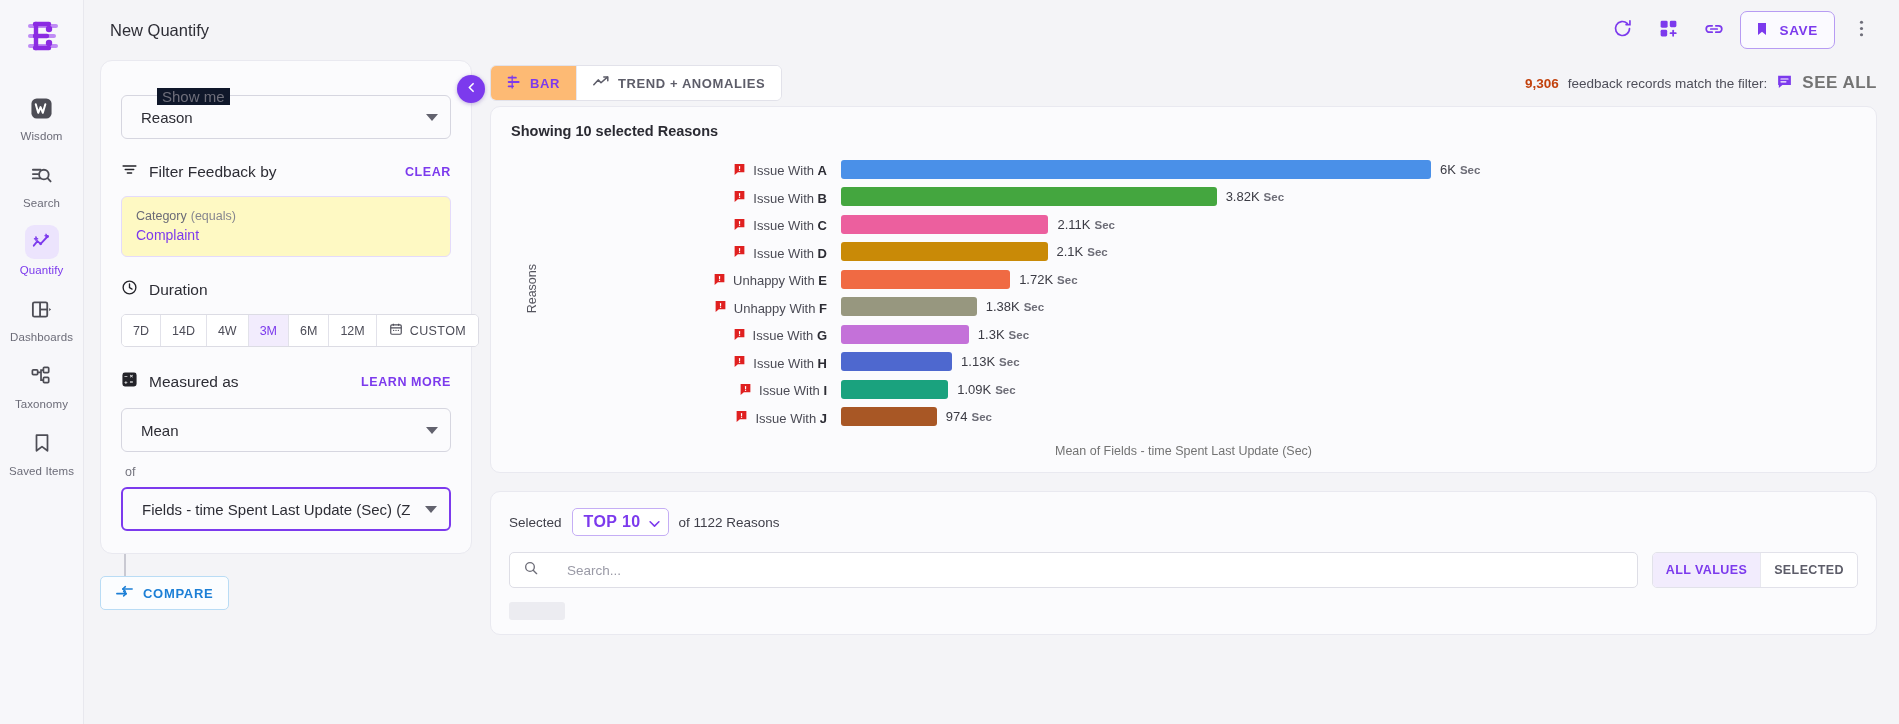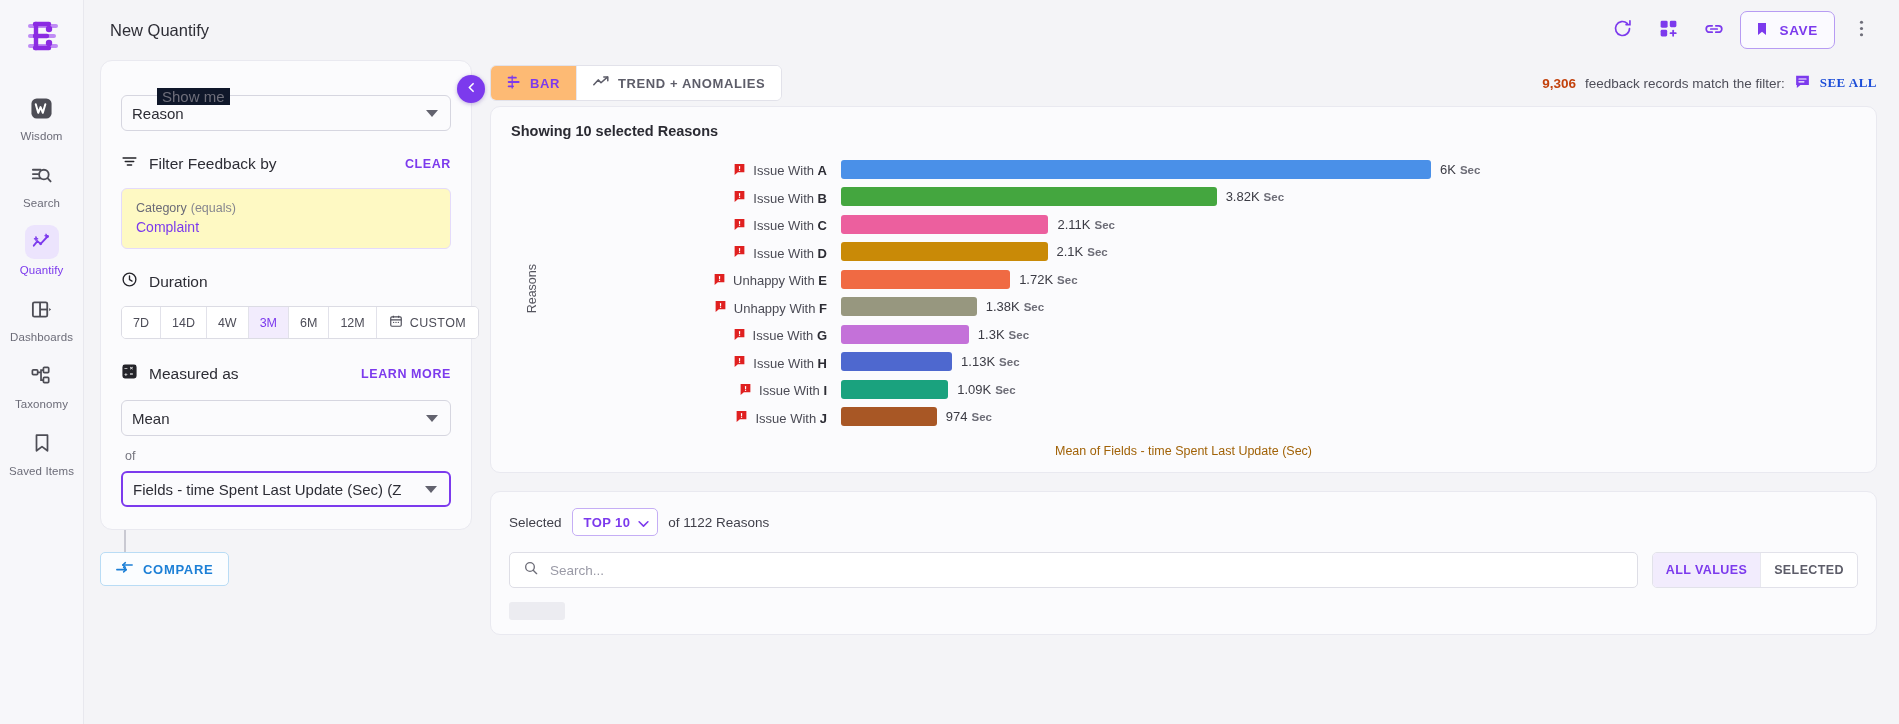--- a/index.html
+++ b/index.html
@@ -68,22 +68,22 @@
   .sec-head { display:flex; align-items:center; gap: 11px; margin-bottom: 4px; }
   .sec-title { font-size: 15.5px; color: #2d2d35; }
   .sec-link { margin-left:auto; color:#7c3aed; font-size:12.5px; font-weight:700; letter-spacing:.6px; cursor:pointer; }
 
   .field { position: relative; margin-top: 16px; }
   .field-legend {
     position: absolute; top: -7px; left: 12px; background: #0f172a; padding: 0 5px;
     font-size: 15px; color: #6e6e7a; margin-left: 24px;
   }
   .field-box {
-    height: 36px; border: 1px solid #d6d6e0; border-radius: 6px; display:flex; align-items:center;
-    padding: 0 12px 0 10px; font-size: 15px; color: #2d2d35; background: transparent; cursor: pointer;
+    height: 44px; border: 1px solid #d6d6e0; border-radius: 6px; display:flex; align-items:center;
+    padding: 0 12px 0 19px; font-size: 15px; color: #2d2d35; background: transparent; cursor: pointer;
   }
   .field-box.accent { border: 2px solid #7c3aed; }
   .field-box .caret { margin-left:auto; color:#62626e; font-size: 10px; }
   .field-val { white-space: nowrap; overflow: hidden; }
 
   .filter-chip {
     margin-top: 14px; background: #fef9c3; border: 1px solid #e4dbfb; border-radius: 6px;
     padding: 12px 14px 13px; cursor: pointer;
   }
   .chip-top { font-size: 12.5px; color: #6a6a77; }
@@ -121,21 +121,21 @@
     height: 34px; padding: 0 16px; display:flex; align-items:center; gap: 9px;
     font-size: 13px; font-weight: 700; letter-spacing: .6px; color: #5d5d69; cursor:pointer;
     border-right: 1px solid #e8e8ef; background:#fff; font-family: "Liberation Sans", sans-serif;
   }
   .seg-btn:last-child { border-right:none; }
   .seg-btn.active { background: #fdba74; color: #7c3aed; }
   .records {
     margin-left:auto; display:flex; align-items:center; gap: 9px; font-size: 13.5px; color:#4e4e59;
   }
   .records b { color:#c2410c; font-weight: 700; text-align: center; }
-  .see-all { color:#1d4ed8; font-weight: 700; font-size: 13px; letter-spacing:.5px; cursor:pointer;font-family:Liberation Serif, serif; }
+  .see-all { color:#737373; font-weight: 700; font-size: 17px; letter-spacing:.5px; cursor:pointer; }
 
   .card {
     background: #fbfbfd; border: 1px solid #e9e9f0; border-radius: 10px;
   }
   .chart-card { padding: 16px 20px 14px; }
   .chart-title { font-size: 14.5px; font-weight: 700; color: #2b2b33; margin-bottom: 12px; }
   .chart-body { display:flex; }
   .axis-title {
     writing-mode: vertical-rl; transform: rotate(180deg);
     font-size: 12.5px; color: #55555f; align-self: center;
@@ -146,34 +146,34 @@
   .row-label {
     width: 290px; min-width: 290px; display:flex; align-items:center; gap: 7px;
     justify-content: flex-end; padding-right: 14px; font-size: 13px; color: #4b4b55;
   }
   .row-label .nm { white-space: nowrap; }
   .row-label .nm b { color: #2c2c34; font-weight: 700; }
   .bar-area { flex: 1; display:flex; align-items:center; min-width:0; }
   .bar { height: 19px; border-radius: 3px; }
   .bar-val { font-size: 13px; color: #3b3b44; margin-left: 9px; white-space: nowrap; }
   .bar-val .unit { font-size: 11.5px; color: #6d6d77; font-weight:700; margin-left: 4px; }
-  .chart-footer { text-align:center; font-size: 12.5px; color: #a16207; margin-top: 18px; }
+  .chart-footer { text-align:center; font-size: 12.5px; color: #737373; margin-top: 18px; }
 
   
   .sel-card { margin-top: 18px; padding: 16px 18px 14px; }
   .sel-row { display:flex; align-items:center; gap: 10px; font-size: 13.5px; color:#3f3f49; }
   .sel-dd {
     height: 28px; padding: 0 8px 0 11px; border: 1px solid #c5aef5; border-radius: 5px;
-    background:#fff; color:#7c3aed; font-size: 13px; font-weight:700; letter-spacing:.4px;
+    background:#fff; color:#7c3aed; font-size: 16px; font-weight:700; letter-spacing:.4px;
     display:flex; align-items:center; gap: 8px; cursor:pointer;
   }
   .search-row { display:flex; align-items:center; gap: 14px; margin-top: 16px; }
   .search-box {
     flex: 1; height: 36px; border: 1px solid #dedee6; border-radius: 5px; background:#fff;
-    display:flex; align-items:center; gap: 11px; padding: 0 13px;
+    display:flex; align-items:center; gap: 28px; padding: 0 13px;
   }
   .search-box input {
     flex:1; border:none; outline:none; font-size: 13.5px; color:#3a3a44; background: transparent;
     font-family: "Liberation Sans", sans-serif;
   }
   .search-box input::placeholder { color:#9a9aa6; }
   .vseg { display:flex; border: 1px solid #e2e2ea; border-radius: 5px; overflow:hidden; background:#fff; }
   .vseg-btn {
     height: 34px; padding: 0 13px; display:flex; align-items:center; font-size: 12.5px;
     font-weight: 700; letter-spacing:.4px; color:#5d5d69; cursor:pointer; border-right:1px solid #e8e8ef;

